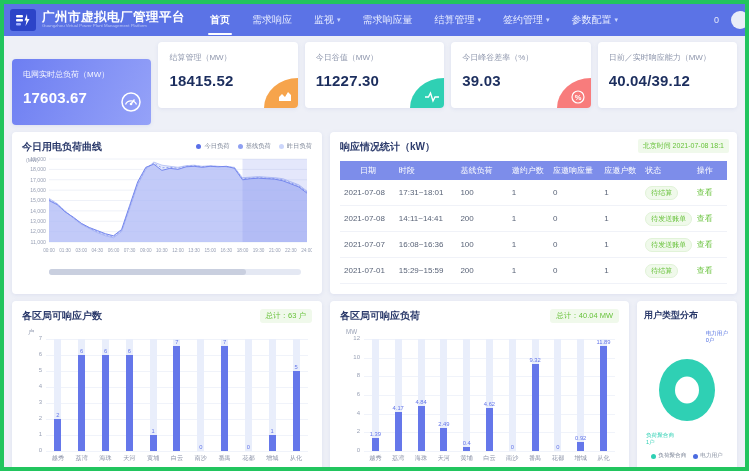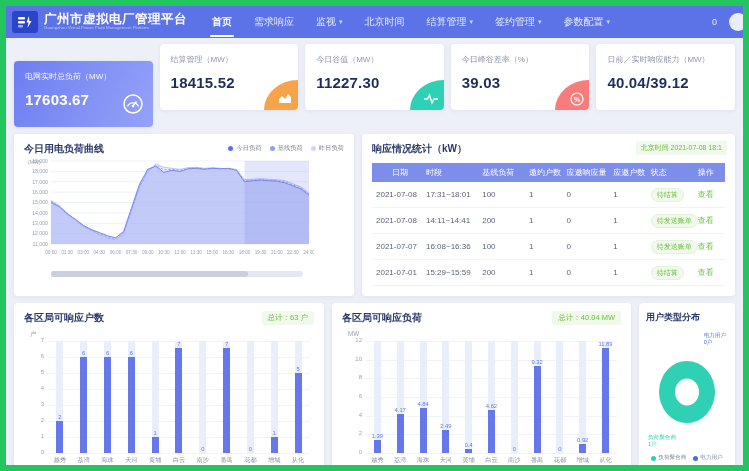--- a/index.html
+++ b/index.html
@@ -1,17 +1,17 @@
 <!DOCTYPE html>
 <html><head>
 <meta charset="utf-8">
 <style>
   * { margin:0; padding:0; box-sizing:border-box; font-family:"Liberation Sans",sans-serif; }
   html,body { width:749px; height:471px; }
-  .frame { width:749px; height:471px; border:6px solid #22c55e; background:#eef0f7; overflow:hidden; position:relative; }
+  .frame { width:749px; height:471px; border:4px solid #22c55e; background:#eef0f7; overflow:hidden; position:relative; }
 
   
   .topbar { height:32px; background:#5b73e6; display:flex; align-items:center; padding:0 12px 0 6px; position:relative; }
   .logo-box { width:26px; height:22px; background:#2c44c8; border-radius:3px; display:flex; align-items:center; justify-content:center; flex:0 0 auto; }
   .brand { margin-left:6px; line-height:1.05; flex:0 0 auto; }
   .brand-title { color:#fff; font-size:12.5px; font-weight:bold; letter-spacing:.5px; }
   .brand-sub { color:rgba(255,255,255,.55); font-size:4.6px; transform:scale(.95); transform-origin:left; }
   .nav { display:flex; margin-left:14px; height:32px; align-items:stretch; }
   .nav-item { color:#e6ebff; font-size:10px; padding:0 11px; display:flex; align-items:center; cursor:pointer; position:relative; }
   .nav-item.active { color:#fff; font-weight:bold; }
@@ -30,21 +30,21 @@
   .kpi { flex:1; height:66px; padding:10px 11px; position:relative; overflow:hidden; }
   .kpi-label { font-size:8px; color:#8e96ac; white-space:nowrap; }
   .kpi-value { font-size:15px; font-weight:bold; color:#1c2e5e; margin-top:9px; letter-spacing:.2px; }
   .kpi.primary .kpi-label { color:rgba(255,255,255,.92); }
   .kpi.primary .kpi-value { color:#fff; }
   .corner { position:absolute; right:0; bottom:0; width:34px; height:30px; border-top-left-radius:100%; display:flex; align-items:center; justify-content:center; padding:7px 0 0 9px; }
   .gauge-wrap { position:absolute; right:9px; bottom:8px; }
 
   
   .mid-row { display:flex; gap:8px; }
-  .chart-card { width:340px; height:162px; padding:8px 10px; position:relative; }
+  .chart-card { width:310px; height:162px; padding:8px 10px; position:relative; }
   .card-title { font-size:10px; font-weight:bold; color:#2b3a6b; }
   .lc-legend { position:absolute; top:10px; right:10px; display:flex; gap:8px; }
   .lc-legend-item { display:flex; align-items:center; gap:3px; font-size:6.3px; color:#7b8496; cursor:pointer; }
   .dot { width:5px; height:5px; border-radius:50%; }
   .slider { margin:3px 0 0 27px; width:252px; height:6px; background:#e4e8f3; border-radius:3px; position:relative; cursor:pointer; }
   .slider-range { position:absolute; left:0; top:0; height:6px; width:78%; background:#c9cfdf; border-radius:3px; }
 
   .table-card { flex:1; height:162px; padding:8px 10px; position:relative; overflow:hidden; }
   .time-badge { position:absolute; top:7px; right:8px; background:#f0f9eb; color:#67c23a; font-size:7px; padding:2px 5px; border-radius:2px; white-space:nowrap; }
   table { width:100%; border-collapse:collapse; margin-top:7px; table-layout:fixed; }
@@ -97,21 +97,21 @@
       </svg>
     </div>
     <div class="brand">
       <div class="brand-title">广州市虚拟电厂管理平台</div>
       <div class="brand-sub">Guangzhou Virtual Power Plant Management Platform</div>
     </div>
     <div class="nav">
         <div class="nav-item active">首页</div>
         <div class="nav-item">需求响应</div>
         <div class="nav-item">监视<span class="caret">▾</span></div>
-        <div class="nav-item">北京时间</div>
+        <div class="nav-item">需求响应量</div>
         <div class="nav-item">结算管理<span class="caret">▾</span></div>
         <div class="nav-item">签约管理<span class="caret">▾</span></div>
         <div class="nav-item">参数配置<span class="caret">▾</span></div>
       </div>
     <div class="top-right">
       <span class="notif">0</span>
       <span class="avatar"></span>
     </div>
   </div>
 

